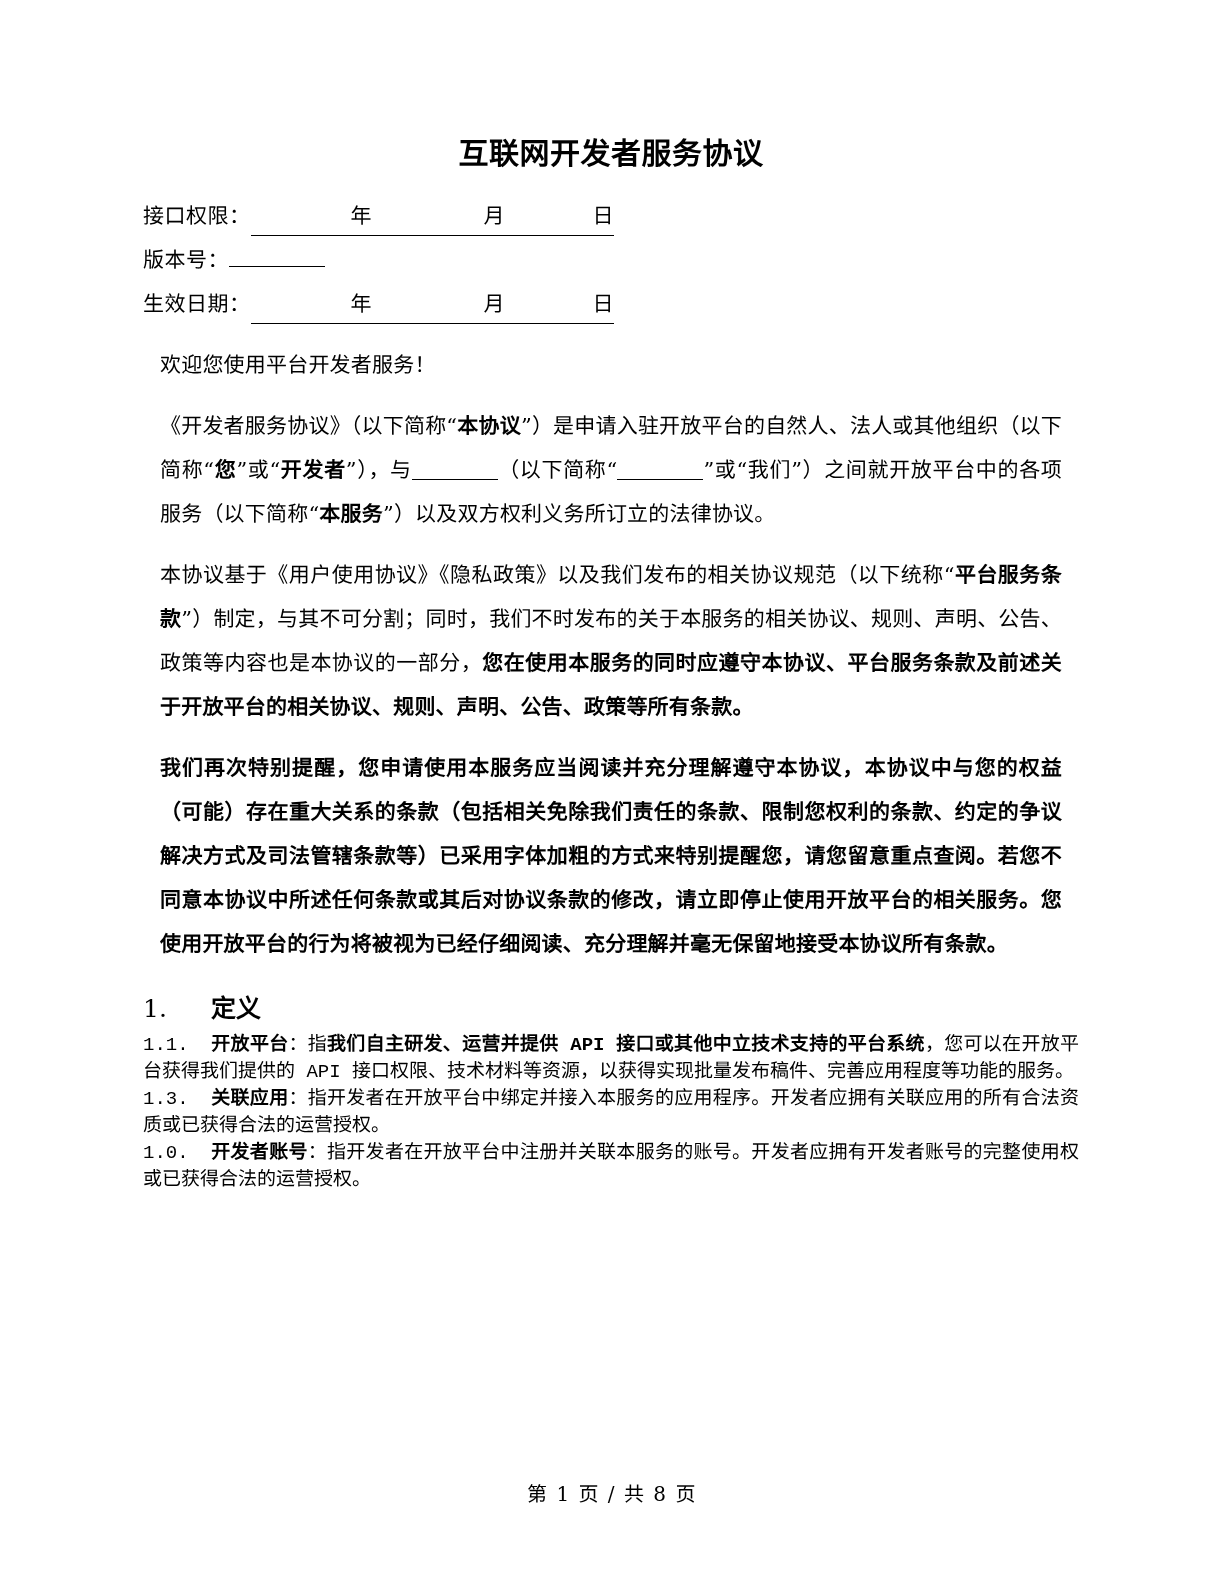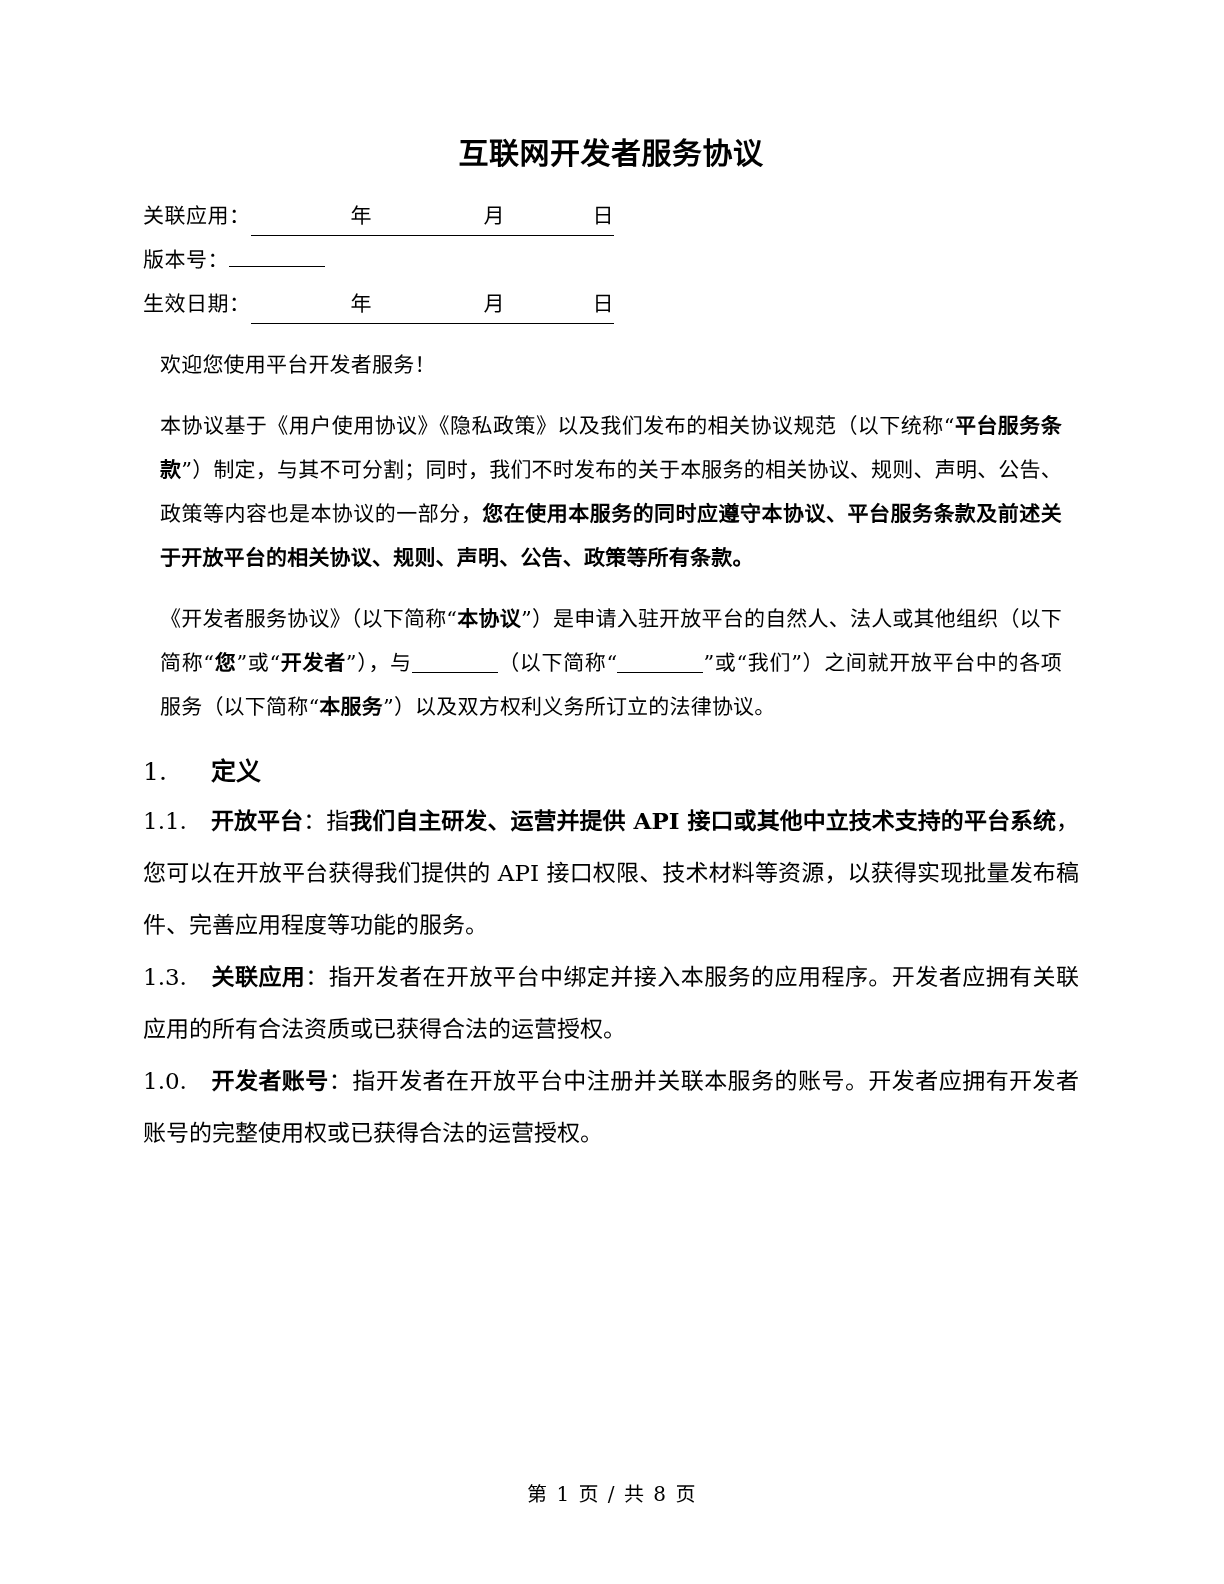--- a/index.html
+++ b/index.html
@@ -107,25 +107,26 @@
   }
 
   .h1 .num {
     display: inline-block;
     width: 68px;
     font-weight: normal;
   }
 
   
   p.clause {
-    font-size: 23px;
-    line-height: 52px;
+    font-size: 19px;
+    line-height: 27px;
     margin: 0;
     text-align: justify;
     text-justify: inter-ideograph;
+    font-family: Liberation Mono, monospace;
   }
 
   p.clause .cnum {
     display: inline-block;
     width: 68px;
   }
 
   
   .footer {
     position: absolute;
@@ -143,39 +144,40 @@
 
 <div class="page">
 
   <div class="content">
 
     <h1 class="doc-title">互联网开发者服务协议</h1>
 
     <div class="meta-block">
 
       <div class="meta-line">
-        <span class="meta-label">关联应用：</span><span class="fill-group"><span class="blank-sm"></span><span>年</span><span class="blank-md"></span><span>月</span><span class="blank-xs"></span><span>日</span></span>
+        <span class="meta-label">接口权限：</span><span class="fill-group"><span class="blank-sm"></span><span>年</span><span class="blank-md"></span><span>月</span><span class="blank-xs"></span><span>日</span></span>
       </div>
 
       <div class="meta-line">
         <span class="meta-label">版本号：</span><span class="ver-blank"></span>
       </div>
 
       <div class="meta-line">
         <span class="meta-label">生效日期：</span><span class="fill-group"><span class="blank-sm"></span><span>年</span><span class="blank-md"></span><span>月</span><span class="blank-xs"></span><span>日</span></span>
       </div>
 
     </div>
 
     <p class="para">欢迎您使用平台开发者服务！</p>
 
+    <p class="para"><span>《开发者服务协议》（以下简称“</span><b>本协议</b><span>”）是申请入驻开放平台的自然人、法人或其他组织（以下简称“</span><b>您</b><span>”或“</span><b>开发者</b><span>”），与</span><span class="inline-blank"></span><span>（以下简称“</span><span class="inline-blank"></span><span>”或“我们”）之间就开放平台中的各项服务（以下简称“</span><b>本服务</b><span>”）以及双方权利义务所订立的法律协议。</span></p>
+
     <p class="para"><span>本协议基于《用户使用协议》《隐私政策》以及我们发布的相关协议规范（以下统称“</span><b>平台服务条款</b><span>”）制定，与其不可分割；同时，我们不时发布的关于本服务的相关协议、规则、声明、公告、政策等内容也是本协议的一部分，</span><b>您在使用本服务的同时应遵守本协议、平台服务条款及前述关于开放平台的相关协议、规则、声明、公告、政策等所有条款。</b></p>
 
-    <p class="para"><span>《开发者服务协议》（以下简称“</span><b>本协议</b><span>”）是申请入驻开放平台的自然人、法人或其他组织（以下简称“</span><b>您</b><span>”或“</span><b>开发者</b><span>”），与</span><span class="inline-blank"></span><span>（以下简称“</span><span class="inline-blank"></span><span>”或“我们”）之间就开放平台中的各项服务（以下简称“</span><b>本服务</b><span>”）以及双方权利义务所订立的法律协议。</span></p>
-
+    <p class="para"><b>我们再次特别提醒，您申请使用本服务应当阅读并充分理解遵守本协议，本协议中与您的权益（可能）存在重大关系的条款（包括相关免除我们责任的条款、限制您权利的条款、约定的争议解决方式及司法管辖条款等）已采用字体加粗的方式来特别提醒您，请您留意重点查阅。若您不同意本协议中所述任何条款或其后对协议条款的修改，请立即停止使用开放平台的相关服务。您使用开放平台的行为将被视为已经仔细阅读、充分理解并毫无保留地接受本协议所有条款。</b></p>
 
     <div class="h1"><span class="num">1.</span><span>定义</span></div>
 
     <p class="clause"><span class="cnum">1.1.</span><b>开放平台</b><span>：指</span><b>我们自主研发、运营并提供 API 接口或其他中立技术支持的平台系统</b><span>，您可以在开放平台获得我们提供的 API 接口权限、技术材料等资源，以获得实现批量发布稿件、完善应用程度等功能的服务。</span></p>
 
 
     <p class="clause"><span class="cnum">1.3.</span><b>关联应用</b><span>：</span><span>指开发者在开放平台中绑定并接入本服务的应用程序。开发者应拥有关联应用的所有合法资质或已获得合法的运营授权。</span></p>
 
     <p class="clause"><span class="cnum">1.0.</span><b>开发者账号</b><span>：</span><span>指开发者在开放平台中注册并关联本服务的账号。开发者应拥有开发者账号的完整使用权或已获得合法的运营授权。</span></p>
 

